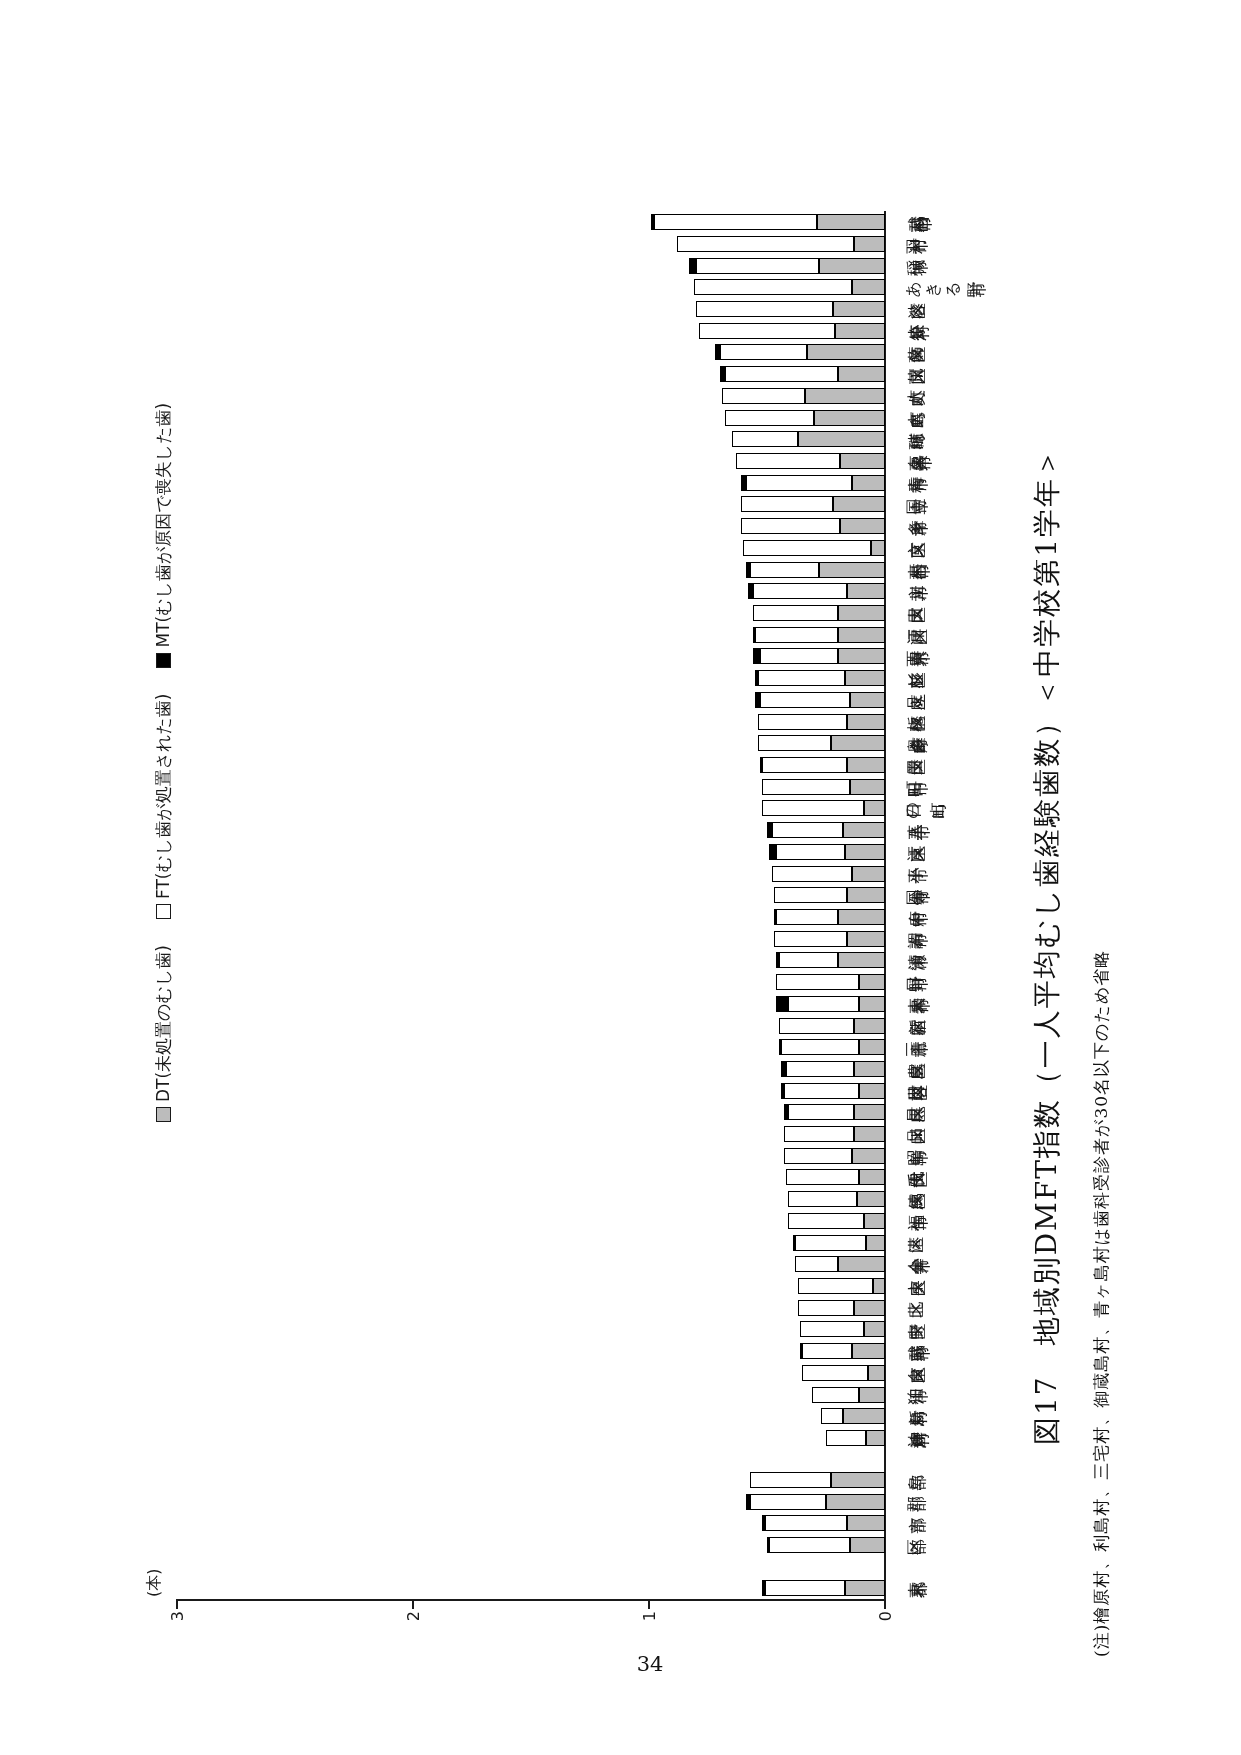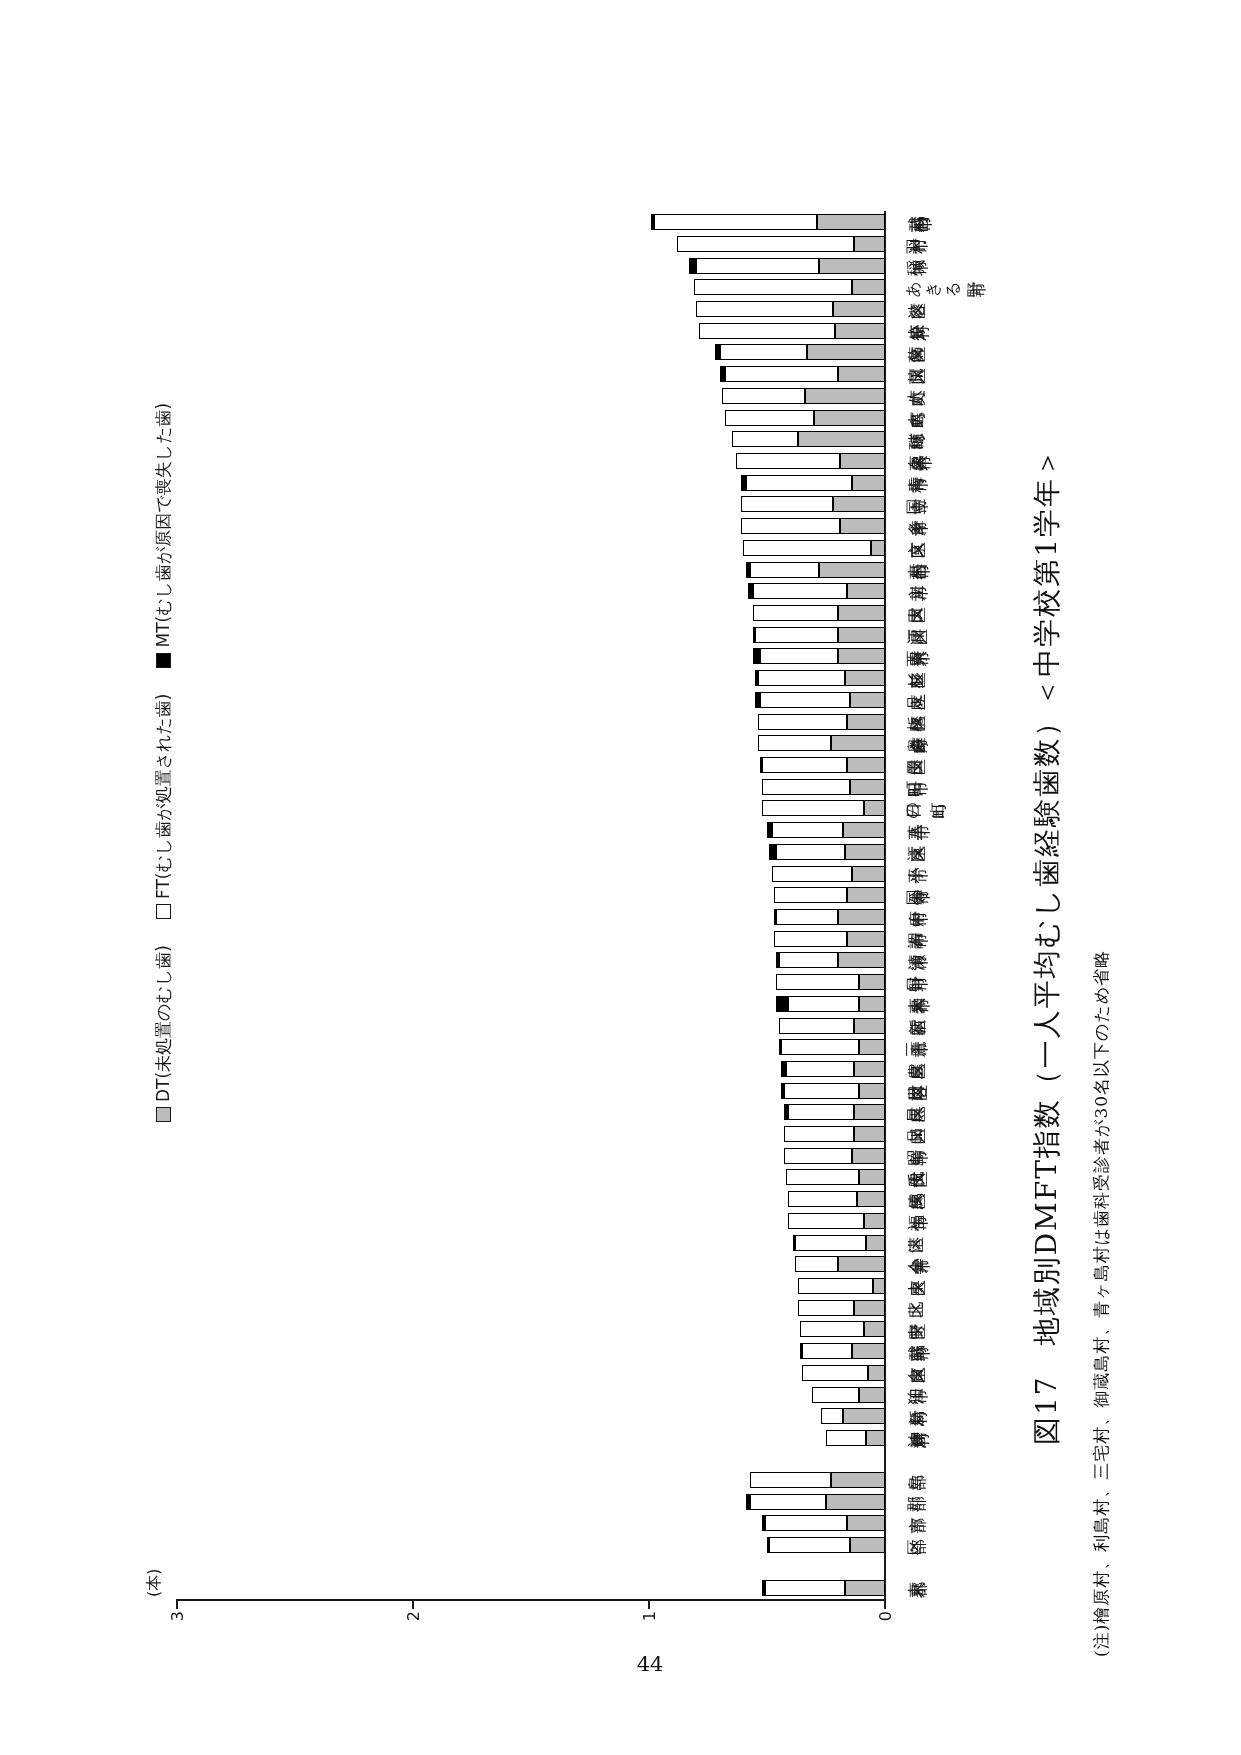--- a/index.html
+++ b/index.html
@@ -421,13 +421,13 @@
         <div class="seg mt" style="left: 1524.76px; top: 651.22px; width: 16px; height: 2.5px;"></div>
       </div>
       <div class="cat-label" style="left: 1522.76px; top: 894px;">武蔵村山市</div>
     </div>
 
   <div class="chart-title" style="left:310px;top:1028px;">図17　地域別DMFT指数（一人平均むし歯経験歯数）＜中学校第1学年＞</div>
 
   <div class="chart-note" style="left:98px;top:1090px;">(注)檜原村、利島村、三宅村、御蔵島村、青ヶ島村は歯科受診者が30名以下のため省略</div>
 </div>
 
-<div class="page-number">44</div>
+<div class="page-number">34</div>
 
 </body></html>

